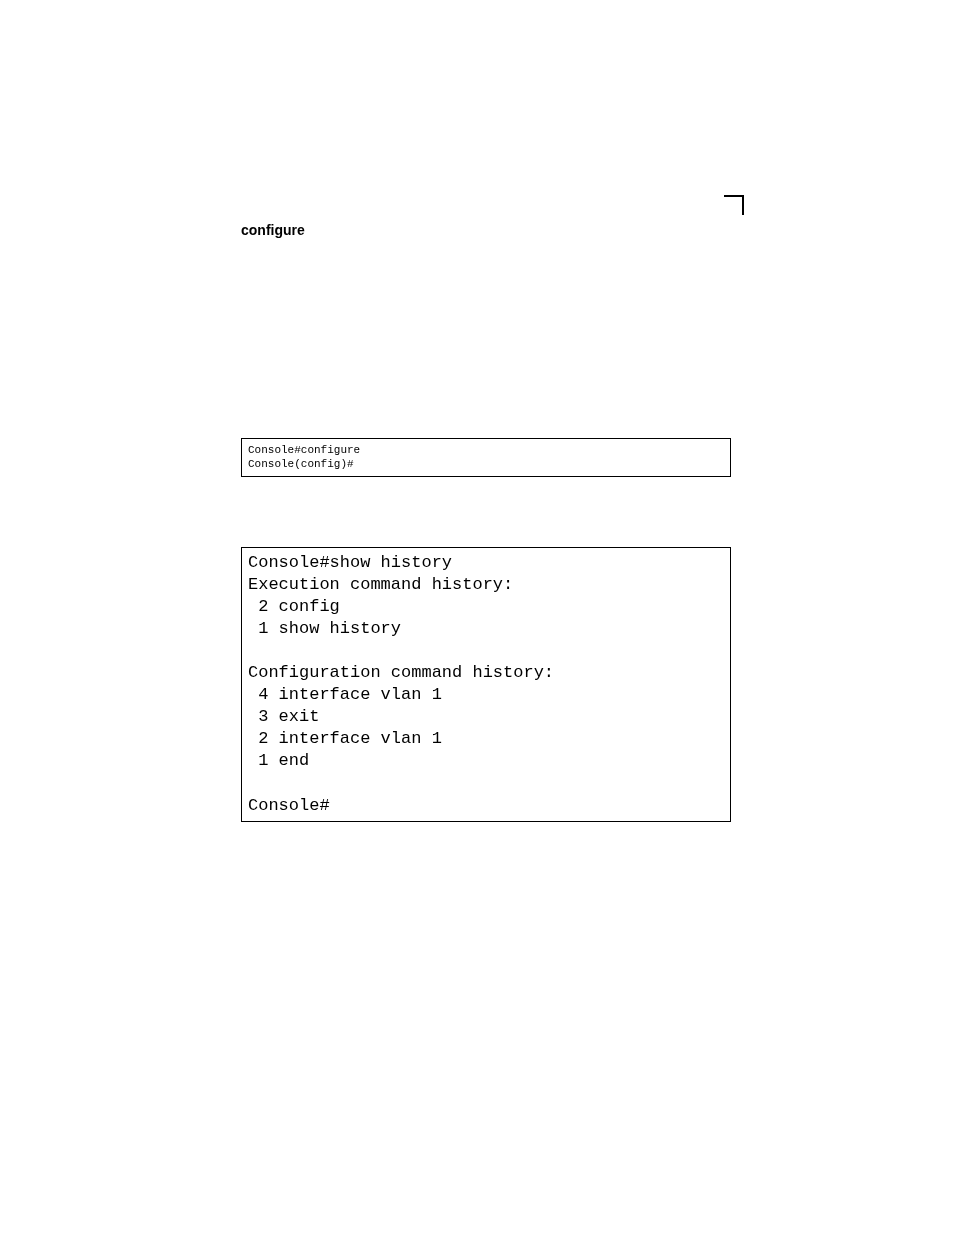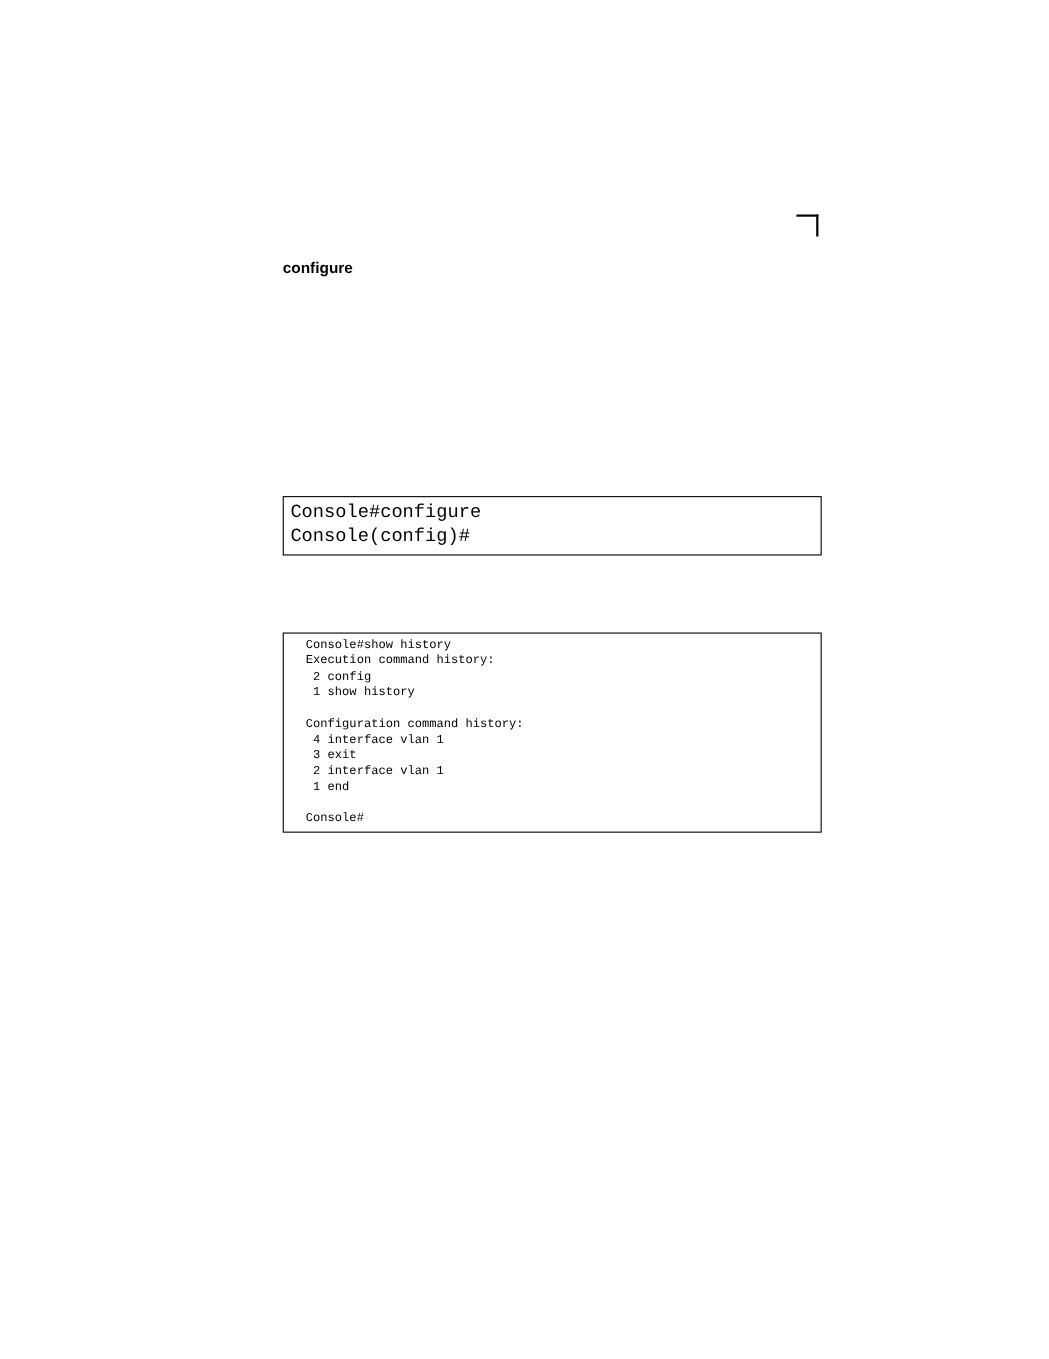--- a/index.html
+++ b/index.html
@@ -35,48 +35,47 @@
       position: absolute;
       top: 0;
       right: 0;
       width: 20px;
       height: 2px;
       background: #000;
     }
     .content {
       position: absolute;
       left: 241px;
-      top: 235px;
+      top: 222px;
       width: 490px;
-      margin-left: 16px;
     }
     .heading {
       font-weight: bold;
       font-size: 14px;
       margin-bottom: 200px;
     }
     .code-box {
       border: 1px solid #000;
       padding: 4px 6px;
       font-family: "Courier New", Courier, monospace;
-      font-size: 17px;
+      font-size: 11px;
       line-height: 1.3;
       white-space: pre;
       margin-bottom: 70px;
     }
     .heading2 {
       font-weight: bold;
       font-size: 14px;
       margin-bottom: 228px;
     }
     .code-box2 {
       border: 1px solid #000;
-      padding: 4px 20px;
+      padding: 4px 6px;
       font-family: "Courier New", Courier, monospace;
-      font-size: 11px;
+      font-size: 17px;
       line-height: 1.3;
       white-space: pre;
     }
   </style>
 </head>
 <body>
 
 <div class="crop-mark"></div>
 
 <div class="content">

